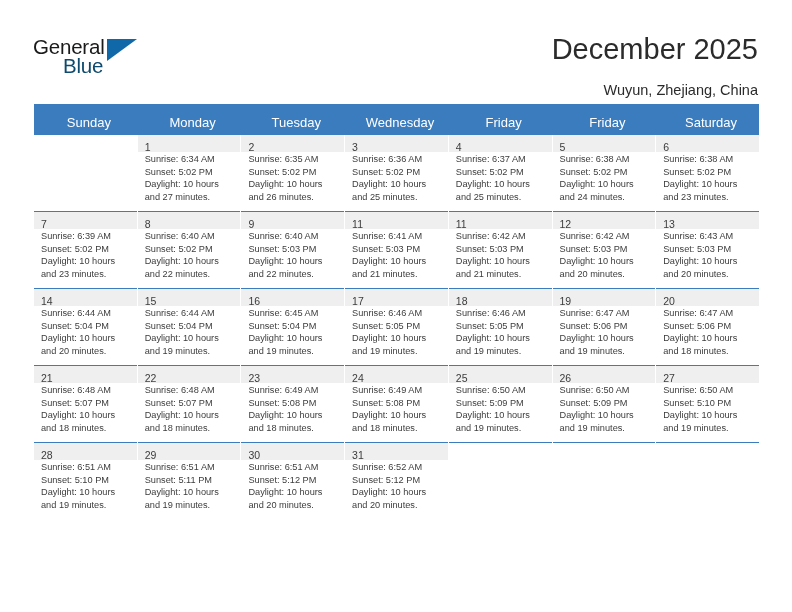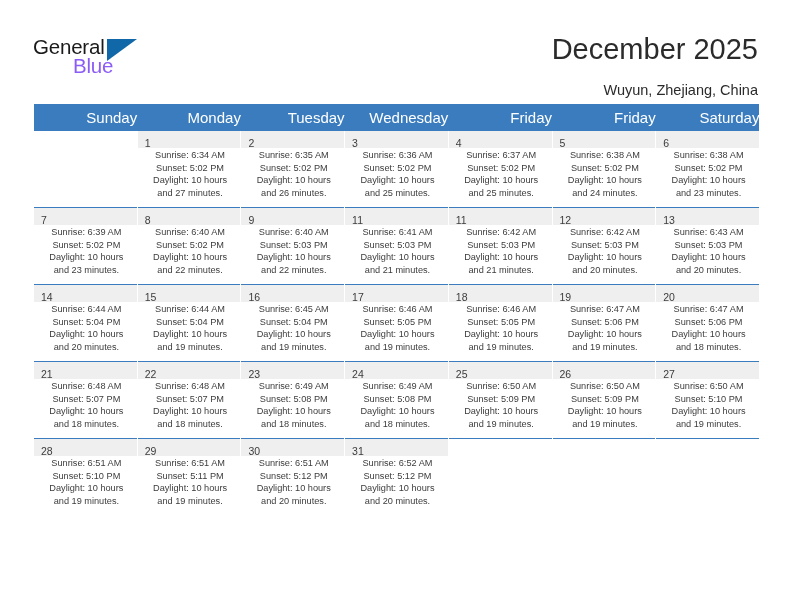--- a/index.html
+++ b/index.html
@@ -41,24 +41,24 @@
     position: absolute;
     left: 0;
     top: 0;
     font-size: 20.5px;
     color: #1a1a1a;
     letter-spacing: -0.2px;
     line-height: 22px;
   }
   .brand-blue {
     position: absolute;
-    left: 40px;
+    left: 30px;
     top: 19px;
     font-size: 20.5px;
-    color: #8b5cf6;
+    color: #0c4a6e;
     letter-spacing: -0.2px;
     line-height: 22px;
   }
   .brand-tri {
     position: absolute;
     left: 74px;
     top: 3px;
     width: 0;
     height: 0;
     border-left: 30px solid #1068a8;
@@ -91,24 +91,24 @@
     left: 33px;
     top: 104px;
     width: 726px;
     border-collapse: collapse;
     table-layout: fixed;
   }
   .calendar col { width: 103.71px; }
   .dow-row th {
     background: #3a7cbe;
     color: #ffffff;
-    font-size: 15px;
+    font-size: 13px;
     font-weight: normal;
-    text-align: right;
-    padding: 5px 0 5px 7px;
+    text-align: center;
+    padding: 11px 0 5px 7px;
     height: 12px;
     border: none;
   }
   .cal-cell {
     vertical-align: top;
     height: 76px;
     padding: 0;
     border-left: 1px solid #ffffff;
     border-right: 1px solid #ffffff;
     border-top: 1px solid #3a7cbe;
@@ -120,21 +120,20 @@
     padding: 2px 0 0 7px;
     box-sizing: border-box;
   }
   .daynum {
     font-size: 10.5px;
     color: #3c3c3c;
     line-height: 13px;
   }
   .cell-body {
     padding: 1px 5px 0 7px;
-    text-align: center;
   }
   .cell-line {
     font-size: 9.2px;
     color: #3c3c3c;
     line-height: 12.6px;
     white-space: nowrap;
   }
   .cell-empty { background: #ffffff; }
   tr.week-row:first-of-type .cal-cell { border-top: none; }
 </style>

